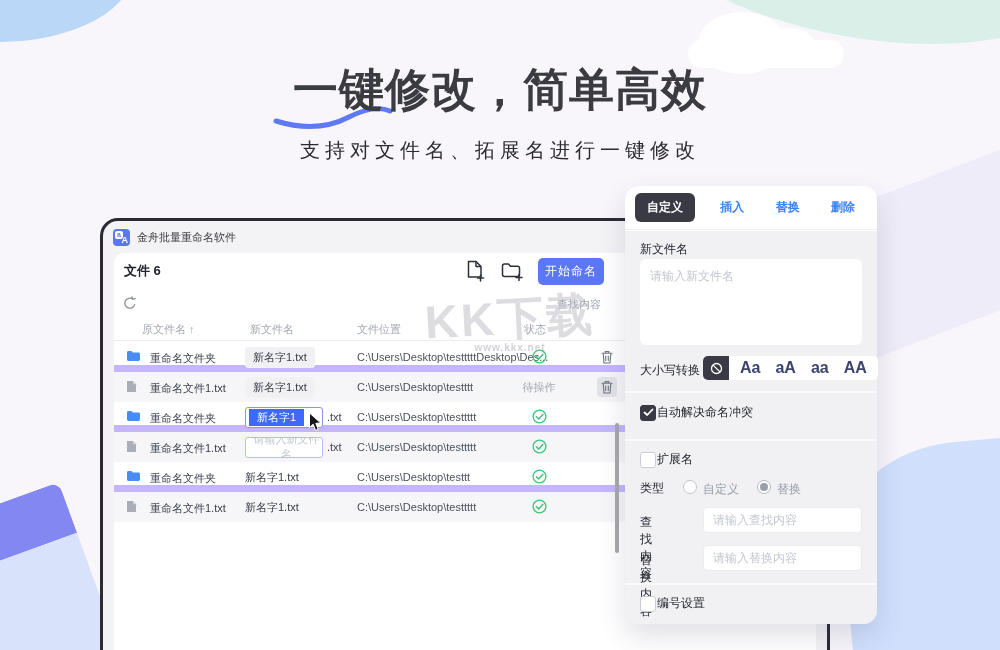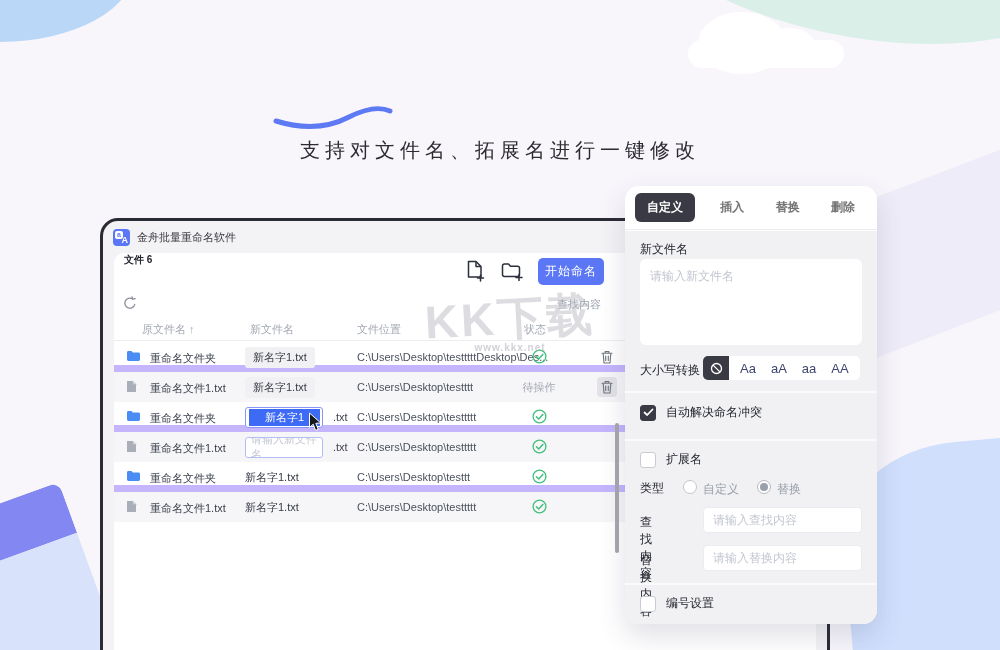--- a/index.html
+++ b/index.html
@@ -37,48 +37,48 @@
     background:#f3f3f6; border:3px solid #2b2b33; border-radius:18px; z-index:2; }
   .titlebar { height:32px; display:flex; align-items:center; padding-left:10px; gap:7px; }
   .app-icon { width:17px; height:17px; background:#5b76f6; border-radius:4px; position:relative; flex:none; }
   .app-icon .sm { position:absolute; left:2px; top:2px; width:8px; height:8px; background:#fff;
     border-radius:2px; color:#5b76f6; font-size:7px; font-weight:bold; line-height:8px; text-align:center; }
   .app-icon .bg { position:absolute; right:2px; bottom:1px; color:#fff; font-size:9px; font-weight:bold; }
   .titlebar-text { font-size:11px; color:#3a3a40; }
 
   .card { position:absolute; left:11px; top:32px; right:11px; bottom:6px; background:#fff;
     border-radius:10px; overflow:hidden; }
-  .file-count { position:absolute; left:10px; top:0; font-size:10px; font-weight:bold; color:#22252d; }
+  .file-count { position:absolute; left:10px; top:9px; font-size:13px; font-weight:bold; color:#22252d; }
   .icon-add-file { position:absolute; left:352px; top:7px; }
   .icon-add-folder { position:absolute; left:387px; top:9px; }
   .btn-start { position:absolute; left:424px; top:5px; width:66px; height:27px; background:#5c77f6;
     color:#fff; font-size:12px; border-radius:5px; display:flex; align-items:center;
     justify-content:center; letter-spacing:1px; cursor:pointer; }
   .icon-undo { position:absolute; left:9px; top:43px; }
   .clear-list { position:absolute; left:443px; top:44px; font-size:11px; color:#9aa0ac; cursor:pointer; }
 
   .thead { position:absolute; left:0; top:64px; width:100%; height:24px; font-size:11px;
     color:#a3a8b3; border-bottom:1px solid #ededf1; }
   .thead span { position:absolute; top:5px; }
   .col-orig { left:28px; } .col-new { left:136px; } .col-loc { left:243px;font-family:Liberation Serif, serif; } .col-status { left:410px; }
 
   .tbody { position:absolute; left:0; top:89px; right:0; }
   .trow { height:30px; position:relative; font-size:11px; }
-  .trow.alt { background:#f6f6f8; }
+  .trow.alt { background:#f6f6f8;text-align:center; }
   .trow:not(.alt) { border-bottom:7px solid #c4b5fd; }
   .cell-icon { position:absolute; left:12px; top:8px; }
   .cell-name { position:absolute; left:36px; top:9px; color:#3c414d; font-weight:500; }
   .cell-new { position:absolute; left:131px; top:0; height:30px; display:flex; align-items:center; color:#363b46; }
   .chip { background:#f1f1f4; border-radius:3px; padding:3px 8px; }
   .inbox { width:78px; height:21px; border-radius:3px; background:#fff; display:flex;
     align-items:center; padding-left:3px; overflow:hidden; }
   .inbox.sel { border:1px solid #8895f2; }
   .inbox.ph  { border:1px solid #b3bcf4; color:#c3c7d1; padding-left:5px; }
-  .seltext { background:#3e6bf5; color:#fff; padding:1px 16px; }
-  .suffix { margin-left:10px; color:#3f4450; }
+  .seltext { background:#3e6bf5; color:#fff; padding:1px 8px; }
+  .suffix { margin-left:4px; color:#3f4450; }
   .cell-loc { position:absolute; left:243px; top:9px; color:#4a505c; }
   .cell-status { position:absolute; left:403px; top:0; width:44px; height:30px; display:flex;
     align-items:center; justify-content:center; }
   .status-text { color:#a3a8b3; }
   .cell-trash { position:absolute; left:483px; top:5px; width:20px; height:20px; display:flex;
     align-items:center; justify-content:center; border-radius:4px; cursor:pointer; }
   .cell-trash.boxed { background:#e2e2e7; }
   .scrollbar-thumb { position:absolute; left:501px; top:170px; width:4px; height:130px;
     background:#a8a8ae; border-radius:2px; }
 
@@ -88,40 +88,40 @@
   .wm-text { font-size:46px; font-weight:900; letter-spacing:3px; color:rgba(187,187,196,0.50);
     transform:rotate(-3deg); }
   .wm-site { font-size:10px; font-weight:bold; color:rgba(172,172,182,0.55); margin-top:-8px;
     letter-spacing:1px; }
 
   
   .panel { position:absolute; left:625px; top:186px; width:252px; height:438px; background:#fff;
     border-radius:14px; box-shadow:0 12px 28px rgba(60,60,100,0.16); z-index:5; }
   .tab-bar { height:44px; display:flex; align-items:center; justify-content:space-between;
     padding:0 16px 0 10px; border-bottom:1px solid #ecedf0; }
-  .tab { font-size:12px; font-weight:600; color:#737373; padding:6px 6px; cursor:pointer; }
+  .tab { font-size:12px; font-weight:600; color:#3b82f6; padding:6px 6px; cursor:pointer; }
   .tab.active { background:#3a3a44; color:#fff; border-radius:6px; padding:6px 12px; }
   .panel-body { position:absolute; left:0; top:45px; right:0; bottom:0; background:#f1f1f4;
     border-radius:0 0 14px 14px; }
   .panel-body .sep { position:absolute; left:0; right:0; height:2px; background:#fbfbfd; }
   .sep1 { top:160px; } .sep2 { top:208px; } .sep3 { top:352px; }
   .lbl { font-size:12px; color:#23262e; }
   .lbl-newname { position:absolute; left:15px; top:10px; }
   .ta-newname { position:absolute; left:15px; top:28px; width:222px; height:86px; background:#fff;
     border:none; border-radius:6px; font-size:12px; color:#4a505c; padding:9px 10px; resize:none;
     font-family:inherit; outline:none; }
   .ta-newname::placeholder { color:#c2c6d0; }
   .case-row { position:absolute; left:15px; top:127px; height:24px; display:flex; align-items:center; }
   .case-control { position:absolute; left:78px; top:125px; display:flex; align-items:center; }
   .case-none { width:26px; height:24px; background:#3a3a44; border-radius:5px 0 0 5px; display:flex;
     align-items:center; justify-content:center; z-index:1; cursor:pointer; }
   .case-opts { height:24px; background:#fff; border-radius:0 5px 5px 0; display:flex;
     align-items:center; padding:0 11px; gap:15px; }
-  .case-opt { font-size:13px; font-weight:normal; color:#3d4470; cursor:pointer; }
-  .chk-row { position:absolute; display:flex; align-items:center; gap:10px; }
+  .case-opt { font-size:16px; font-weight:bold; color:#3d4470; cursor:pointer; }
+  .chk-row { position:absolute; display:flex; align-items:center; gap:1px; }
   .row-conflict { left:15px; top:173px; }
   .row-ext { left:15px; top:220px; }
   .row-number { left:15px; top:364px; }
   .cb { width:16px; height:16px; border-radius:3px; background:#fff; border:1px solid #c9ccd3;
     display:flex; align-items:center; justify-content:center; cursor:pointer; flex:none; }
   .cb.checked { background:#3a3a44; border-color:#3a3a44; }
   .row-type { position:absolute; left:15px; top:248px; height:16px; width:222px; }
   .row-type .lbl { position:absolute; left:0; top:1px; }
   .radio { position:absolute; width:14px; height:14px; border-radius:50%; background:#fff;
     border:1px solid #c3c6cd; top:1px; cursor:pointer; }
@@ -156,20 +156,21 @@
   <div class="deco-band"></div>
   <div class="deco-bottomright"></div>
   <div class="deco-miniwin">
     <div class="head"></div>
       <div class="bodyp"></div>
   </div>
 
   <svg class="hero-squiggle" width="122" height="28" viewBox="0 0 122 28">
     <path d="M4 17 C 30 25, 56 24, 77 13 C 95 4, 109 3, 118 7" fill="none" stroke="#5e79f4" stroke-width="5" stroke-linecap="round"></path>
   </svg>
+  <div class="hero-title">一键修改，简单高效</div>
   <div class="hero-subtitle">支持对文件名、拓展名进行一键修改</div>
 
   <div class="app-window">
     <div class="titlebar">
       <div class="app-icon">
           <span class="sm">a</span>
           <span class="bg">A</span>
         </div>
       <span class="titlebar-text">金舟批量重命名软件</span>
     </div>

